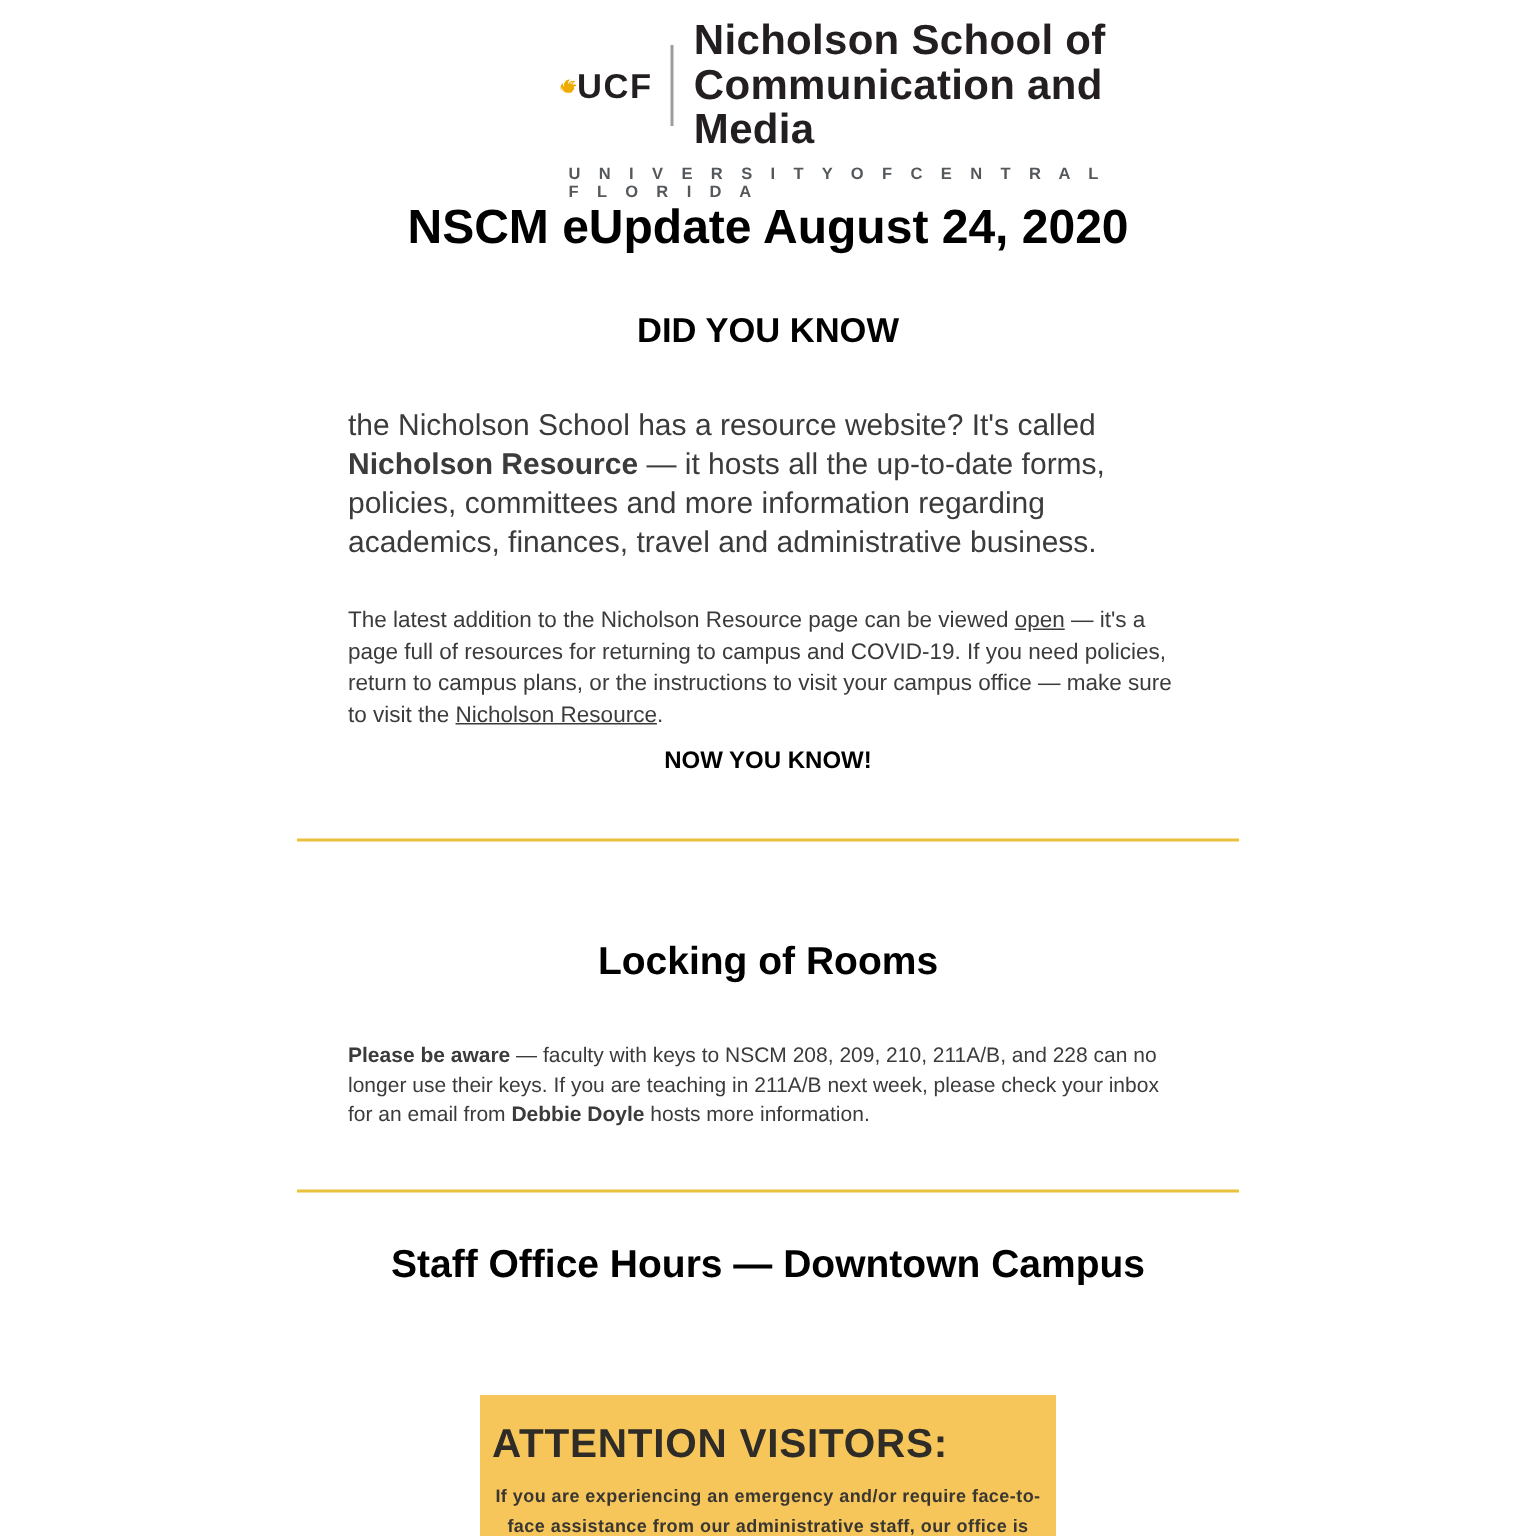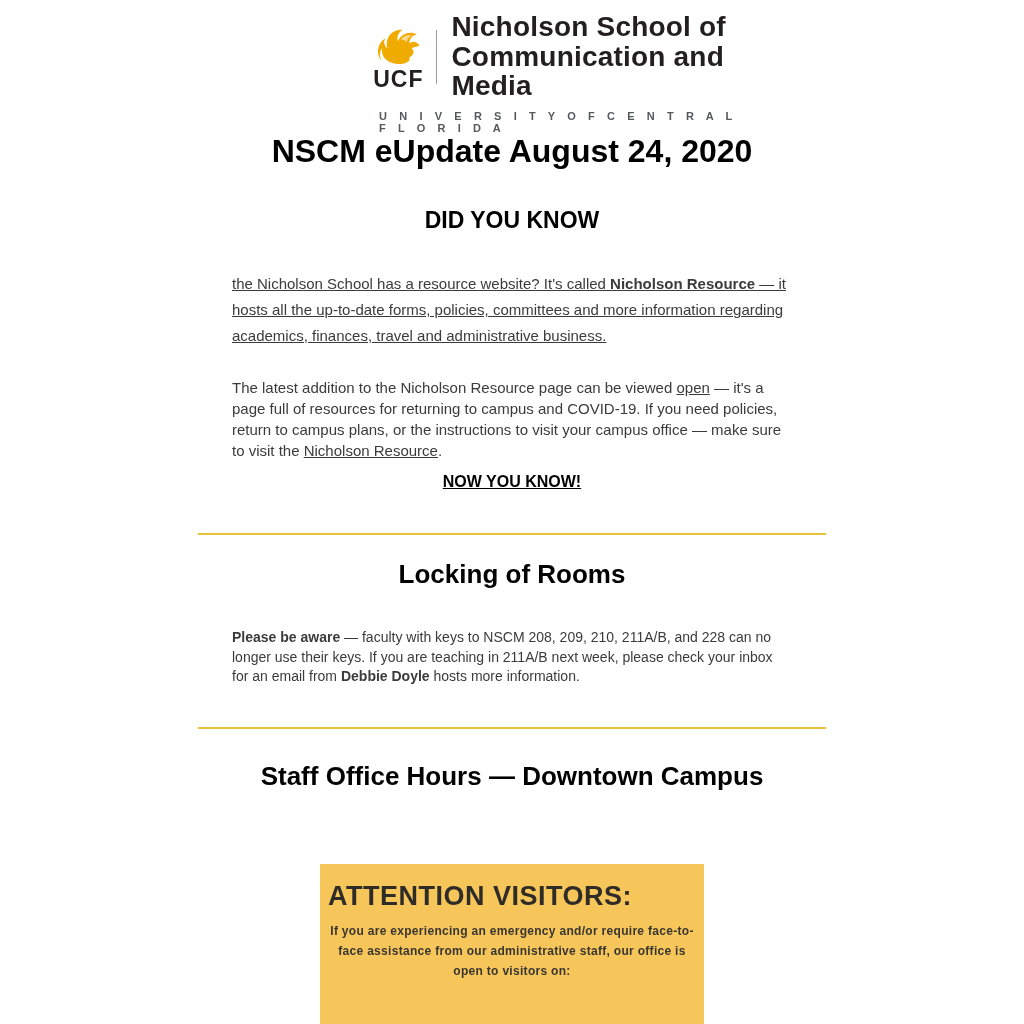--- a/index.html
+++ b/index.html
@@ -4,43 +4,43 @@
 <style>
   * { margin: 0; padding: 0; box-sizing: border-box; }
   html, body { width: 1024px; height: 1024px; overflow: hidden; background: #ffffff; }
   body { font-family: "Liberation Sans", sans-serif; color: #3b3b3b; }
 
   .email { width: 628px; margin: 0 auto; padding-top: 12px; }
 
   
   .logo-block { width: 470px; margin: 0 auto; padding-left: 96px; }
   .logo-top { display: flex; align-items: center; }
-  .ucf-mark { display: flex; flex-direction: column; align-items: center; width: 62px; text-align: right; }
+  .ucf-mark { display: flex; flex-direction: row; align-items: center; width: 62px; text-align: right; }
   .pegasus { width: 46px; height: 44px; display: block; }
   .ucf-text { font-size: 23px; font-weight: bold; color: #231F20; letter-spacing: 1px; line-height: 1; margin-top: 1px; }
   .logo-divider { width: 2px; height: 54px; background: #9b9da0; margin: 0 14px 0 12px; }
   .school-name { font-size: 28px; font-weight: bold; color: #231F20; line-height: 1.06; letter-spacing: 0.2px; }
   .university-line { font-size: 11px; color: #55585b; letter-spacing: 4.6px; margin-top: 9px; padding-left: 6px; font-weight: bold; }
 
   
   .title { font-size: 32px; font-weight: bold; color: #000; text-align: center; line-height: 1.1; }
   .h-small { font-size: 23px; font-weight: bold; color: #000; text-align: center; margin-top: 38px; }
   .h-mid   { font-size: 26px; font-weight: bold; color: #000; text-align: center; }
 
   .body-col { padding: 0 34px; }
-  .p1 { font-size: 15px; line-height: 26px; margin-top: 37px; color: #3b3b3b; text-decoration: underline; }
+  .p1 { font-size: 20px; line-height: 26px; margin-top: 37px; color: #3b3b3b; }
   .p2 { font-size: 15px; line-height: 21px; margin-top: 28px; color: #3b3b3b; }
   .p-lock { font-size: 14px; line-height: 19.5px; margin-top: 38px; color: #3b3b3b; }
-  .outro { font-size: 16px; font-weight: bold; color: #000; text-align: center; margin-top: 12px; text-decoration: underline; }
+  .outro { font-size: 16px; font-weight: bold; color: #000; text-align: center; margin-top: 12px; }
   .bold { font-weight: bold; }
   a.inline-link { color: #3b3b3b; text-decoration: underline; cursor: pointer; }
 
   .gold-rule { border: 0; border-top: 2px solid #e9c23b; margin-top: 42px; }
   .rule-2 { margin-top: 40px; }
-  .lock-head { margin-top: 24px; }
+  .lock-head { margin-top: 64px; }
   .staff-head { margin-top: 32px; }
 
   
   .banner { width: 384px; margin: 72px auto 0 auto; background: #f6c65a; padding: 17px 8px 40px 8px; height: 330px; }
   .banner-title { font-family: "Liberation Sans", sans-serif; font-size: 27px; font-weight: bold; letter-spacing: 0.5px; color: #2f2c28; text-align: left; }
   .banner-desc { font-size: 12px; line-height: 20px; letter-spacing: 0.3px; color: #3a3631; text-align: center; margin-top: 9px; font-weight: bold; }
 </style>
 </head>
 <body>
 

